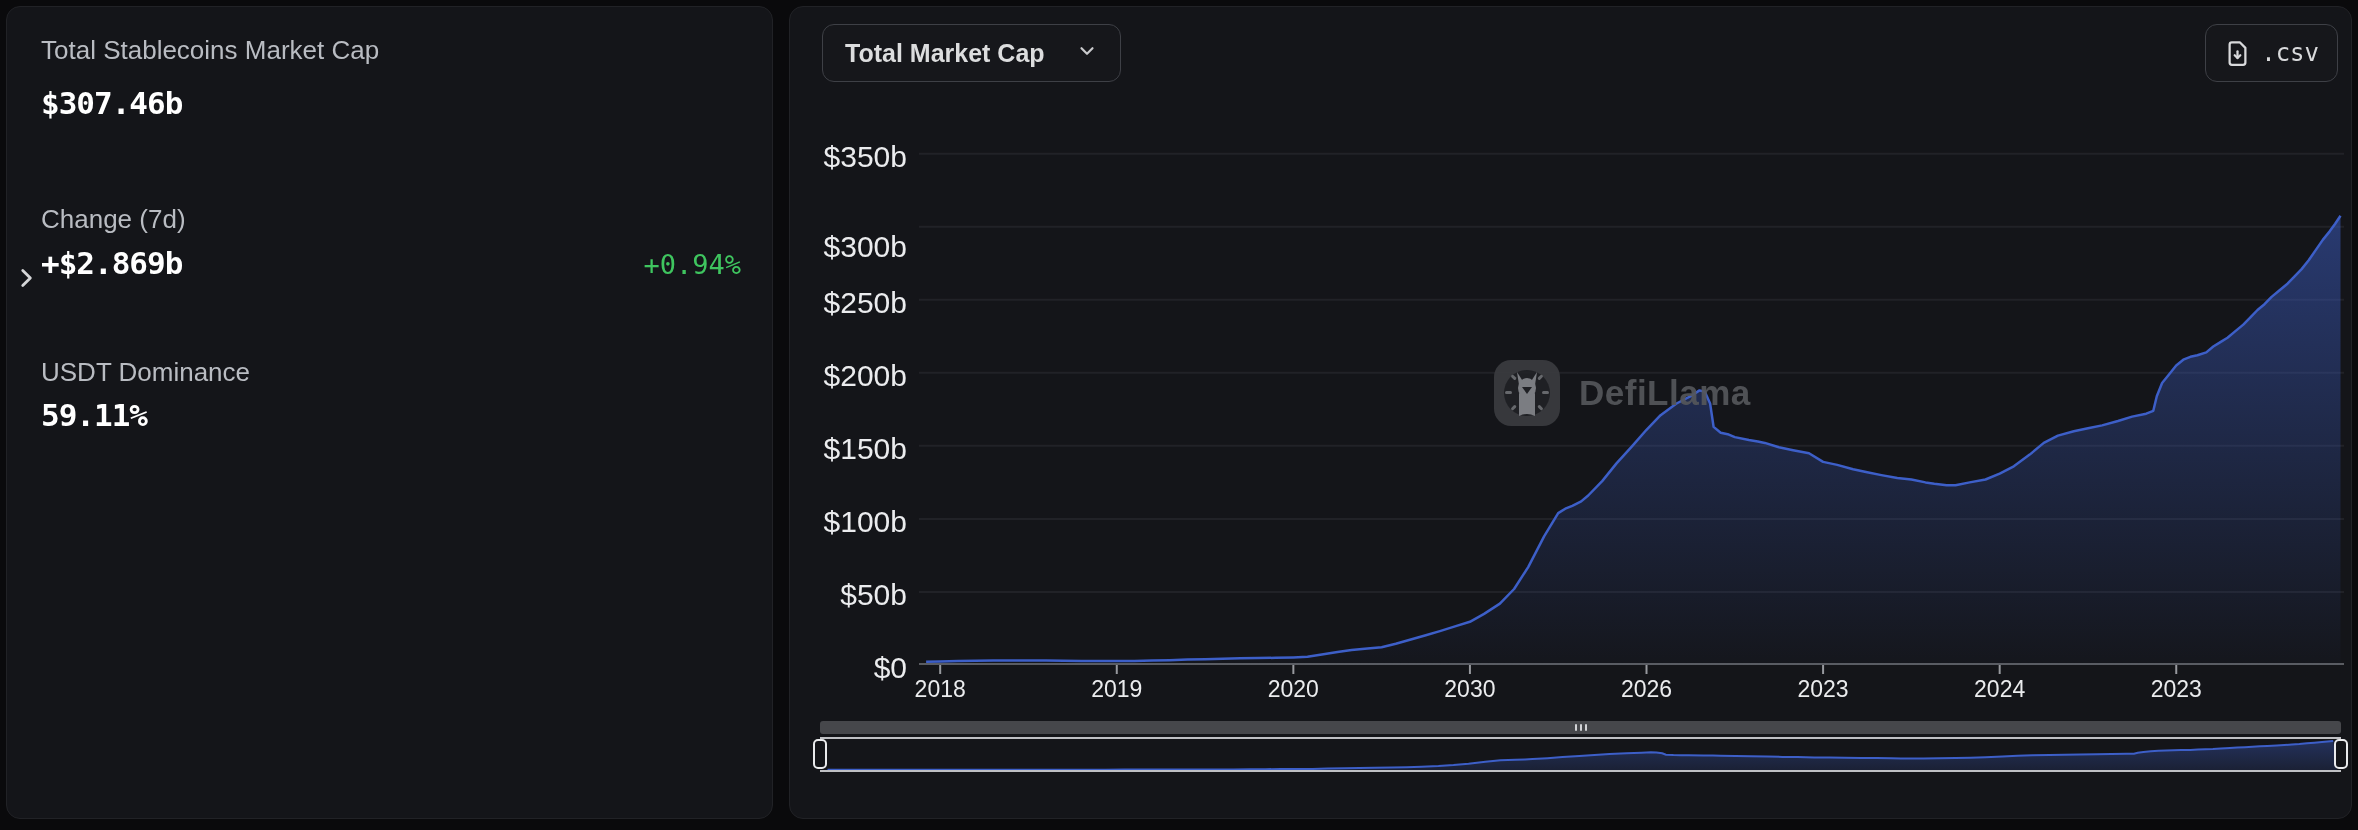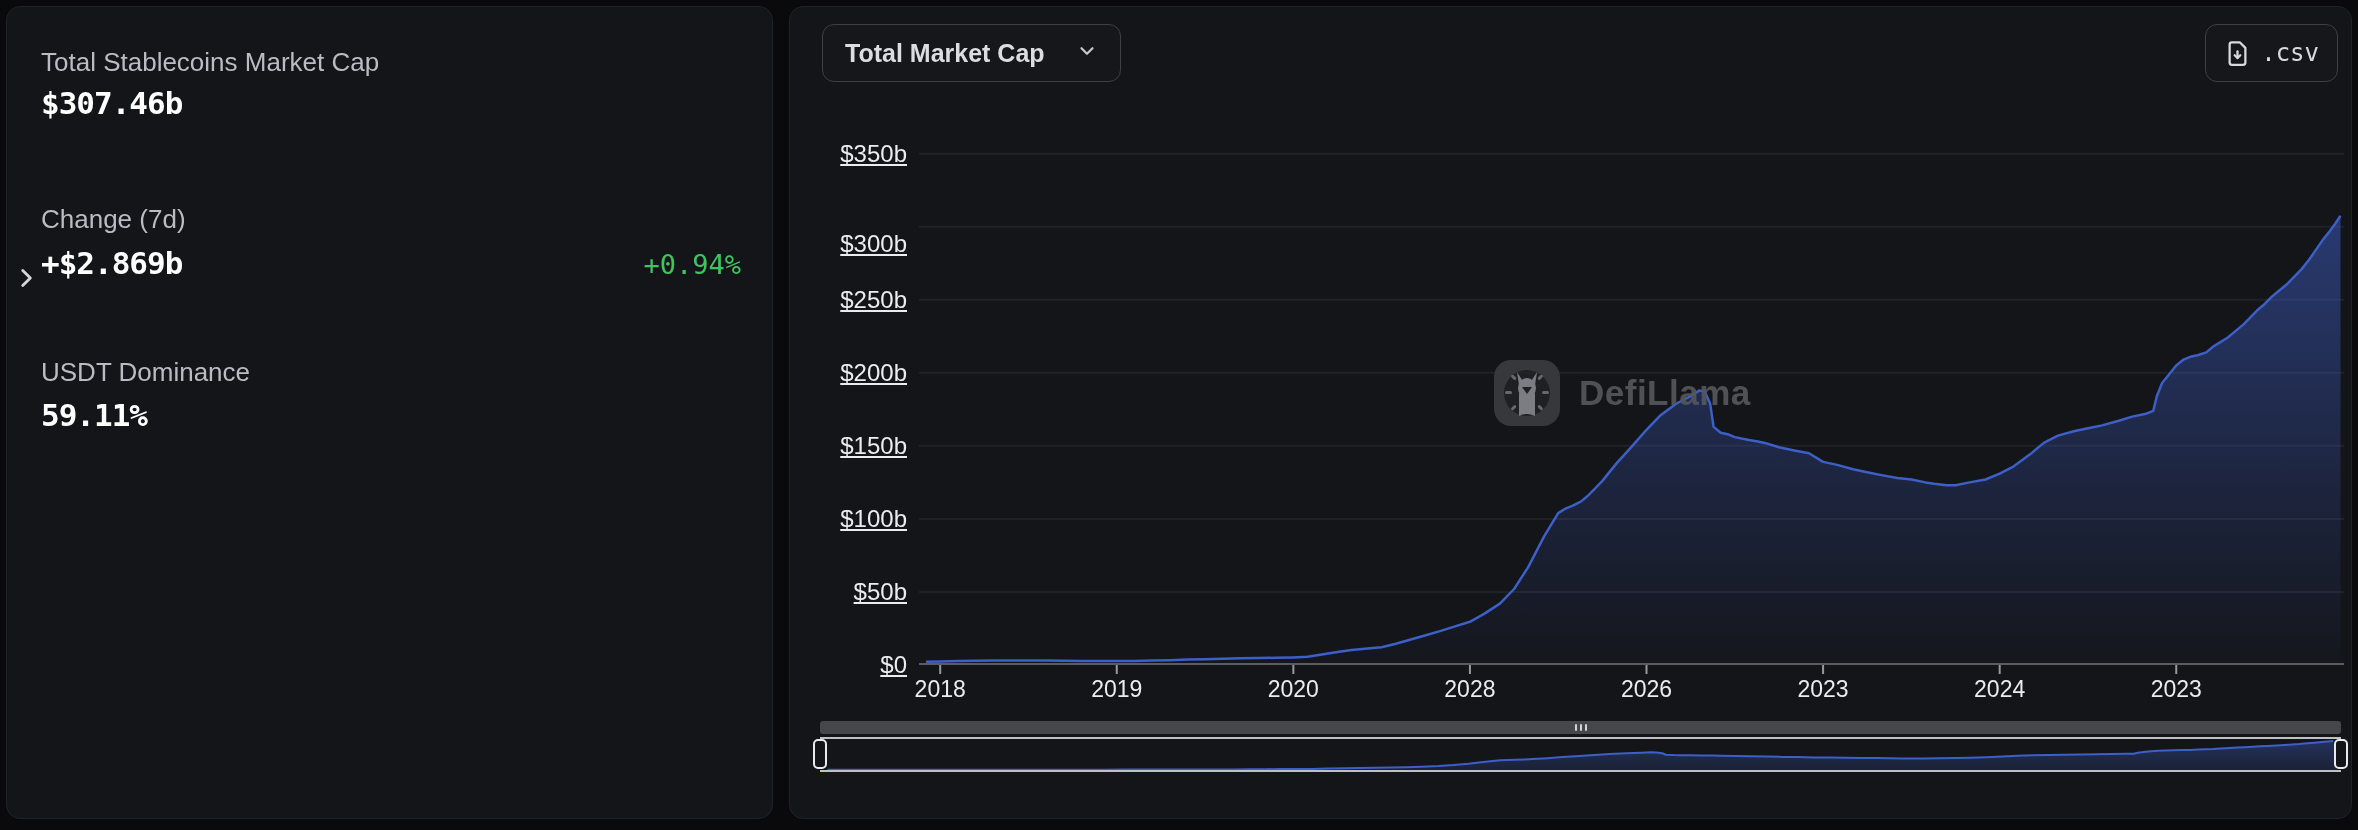--- a/index.html
+++ b/index.html
@@ -35,21 +35,21 @@
     border:1px solid #3e4046;border-radius:12px;background:#16171b;
     box-sizing:border-box;cursor:pointer;
   }
   #metric-dropdown{left:32px;padding:0 22px;gap:31px;
     font-size:25px;font-weight:600;color:#dcddde;}
   #csv-button{right:13px;padding:0 18px;gap:10px;
     font-family:"DejaVu Sans Mono",monospace;font-size:24px;color:#d9dadc;margin-left:26px;}
 
   
   #plot{position:absolute;left:129px;top:135px;width:1425px;height:532px;}
-  .ytick{position:absolute;width:90px;text-align:right;font-size:24px;color:#ebecee;text-decoration:underline;}
+  .ytick{position:absolute;width:90px;text-align:right;font-size:30px;color:#ebecee;}
   .xtick{position:absolute;width:90px;text-align:center;font-size:23px;color:#ebecee;top:669px;}
 
   #watermark{
     position:absolute;left:703px;top:352px;display:flex;align-items:center;gap:18px;
     pointer-events:none;opacity:.92;
   }
   #watermark-text{font-size:35px;font-weight:bold;color:#55575b;letter-spacing:.5px;}
 
   
   #brush{position:absolute;left:30px;top:714px;width:1521px;height:60px;}
@@ -67,21 +67,21 @@
     position:absolute;top:18px;width:14px;height:30px;box-sizing:border-box;
     background:#131418;border:2px solid #e9eaec;border-radius:5px;cursor:ew-resize;z-index:3;
   }
   #brush-handle-left{left:-7px;}
   #brush-handle-right{right:-7px;}
 </style>
 </head>
 <body>
 
 <div id="left-card" class="card">
-  <div class="stat-label" style="top:40px">Total Stablecoins Market Cap</div>
+  <div class="stat-label" style="top:28px">Total Stablecoins Market Cap</div>
   <div class="stat-value" style="top:78px">$307.46b</div>
 
   <div class="stat-label" style="top:197px">Change (7d)</div>
   <span id="expand-chevron">
     <svg width="26" height="26" viewBox="0 0 24 24" fill="none" stroke="#d5d6d8" stroke-width="2.6" stroke-linecap="round" stroke-linejoin="round">
         <polyline points="9 5 16 12 9 19"></polyline>
       </svg>
   </span>
   <div id="change-row">
     <div class="stat-value">+$2.869b</div>
@@ -199,18 +199,18 @@
     <div class="ytick" style="left: 27px; top: 570.955px;">$50b</div>
     <div class="ytick" style="left: 27px; top: 497.911px;">$100b</div>
     <div class="ytick" style="left: 27px; top: 424.866px;">$150b</div>
     <div class="ytick" style="left: 27px; top: 351.821px;">$200b</div>
     <div class="ytick" style="left: 27px; top: 278.777px;">$250b</div>
     <div class="ytick" style="left: 27px; top: 223px; text-align: right;">$300b</div>
     <div class="ytick" style="left: 27px; top: 132.687px;">$350b</div>
     <div class="xtick" style="left: 105.19px;">2018</div>
     <div class="xtick" style="left: 281.77px;">2019</div>
     <div class="xtick" style="left: 458.349px;">2020</div>
-    <div class="xtick" style="left: 634.929px;">2028</div>
+    <div class="xtick" style="left: 634.929px;">2030</div>
     <div class="xtick" style="left: 811.509px;">2026</div>
     <div class="xtick" style="left: 988.089px;">2023</div>
     <div class="xtick" style="left: 1164.67px;">2024</div>
     <div class="xtick" style="left: 1341.25px;">2023</div>
   </div>
 
 </body></html>

